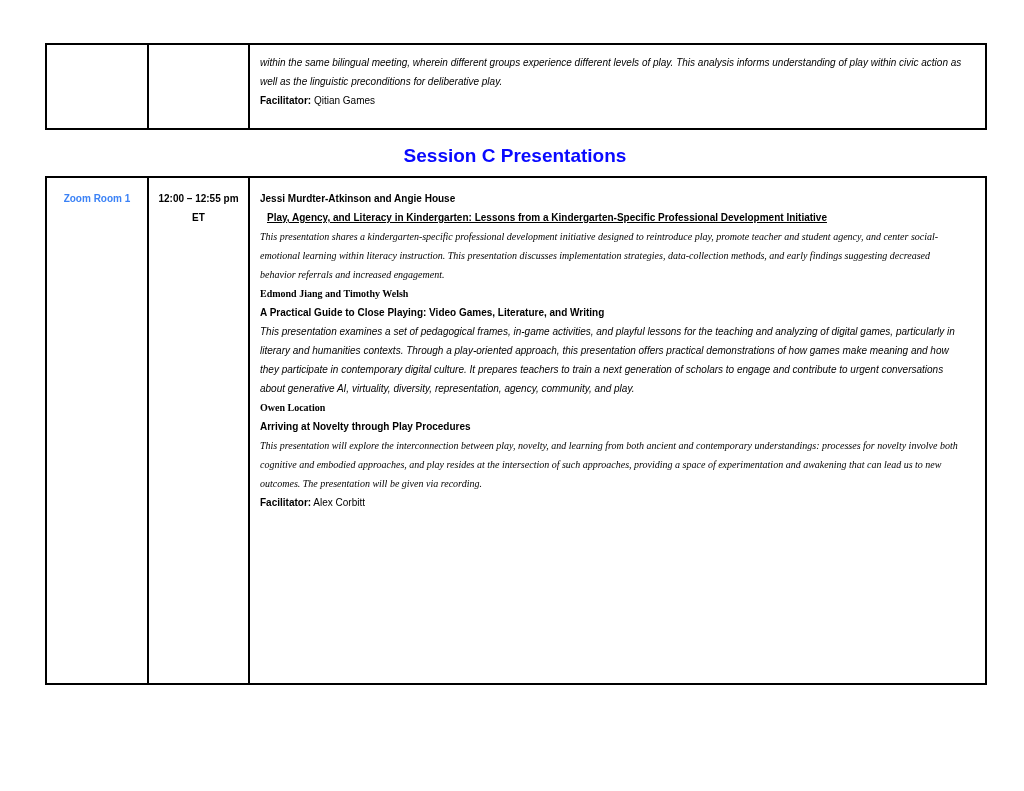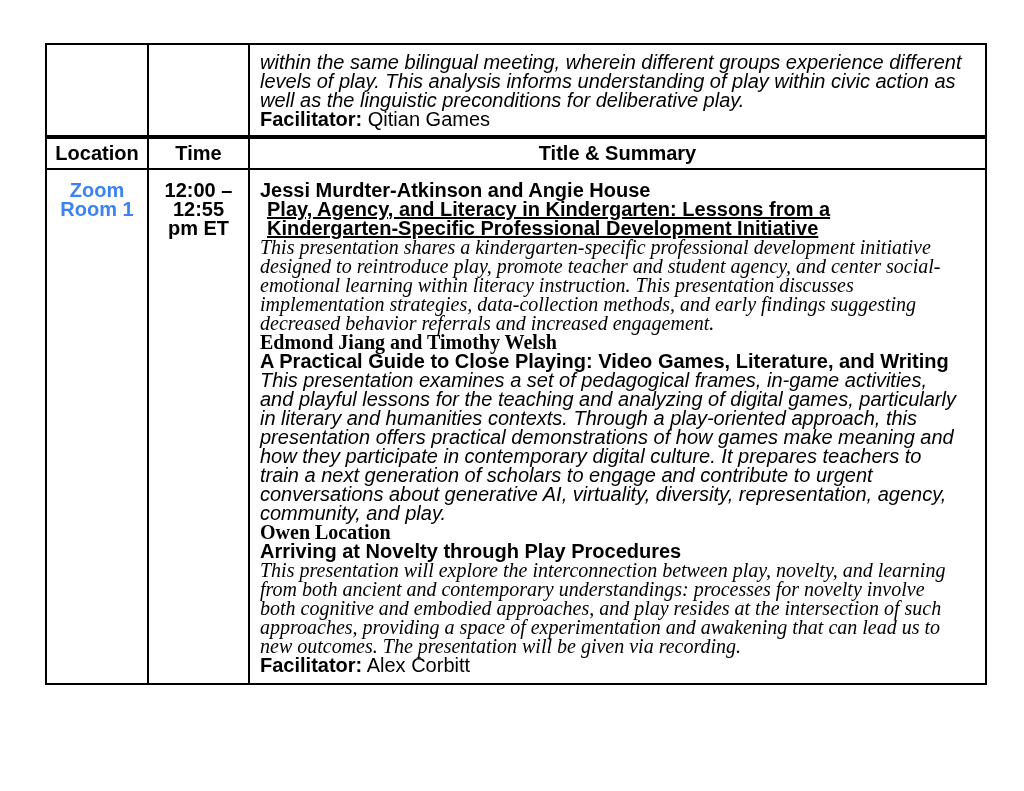--- a/index.html
+++ b/index.html
@@ -25,21 +25,21 @@
     width: 940px;
   }
   table.doc-table {
     border-collapse: collapse;
     width: 940px;
     table-layout: fixed;
   }
   table.doc-table td, table.doc-table th {
     border: 2px solid #000000;
     vertical-align: top;
-    font-size: 20px;
+    font-size: 10px;
     line-height: 19px;
     padding: 0;
   }
   col.c-location { width: 102px; }
   col.c-time     { width: 101px; }
   col.c-content  { width: 737px; }
 
   .frag-table { margin-top: 43px; }
   .frag-content {
     padding: 8px 20px 6px 10px !important;
@@ -108,33 +108,29 @@
             <p class="doc-line italic">within the same bilingual meeting, wherein different groups experience different levels of play. This analysis informs understanding of play within civic action as well as the linguistic preconditions for deliberative play.</p>
             <p class="doc-line facilitator-line">
               <span class="bold">Facilitator:</span>
               <span>Qitian Games</span>
             </p>
           </td>
         </tr>
       </tbody>
     </table>
 
+    <div class="session-heading">Session C Presentations</div>
 
     <table class="doc-table">
       <colgroup>
           <col class="c-location">
           <col class="c-time">
           <col class="c-content">
         </colgroup>
       <tbody>
-        <tr>
-          <th class="col-header">Location</th>
-          <th class="col-header">Time</th>
-          <th class="col-header">Title &amp; Summary</th>
-        </tr>
         <tr>
           <td class="loc-cell main-row-cell">
             <div class="loc-inner loc-text">Zoom Room 1</div>
           </td>
           <td class="time-cell main-row-cell">
             <div class="time-inner">12:00 – 12:55 pm ET</div>
           </td>
           <td class="content-cell main-row-cell">
 
             <p class="doc-line bold">Jessi Murdter-Atkinson and Angie House</p>

